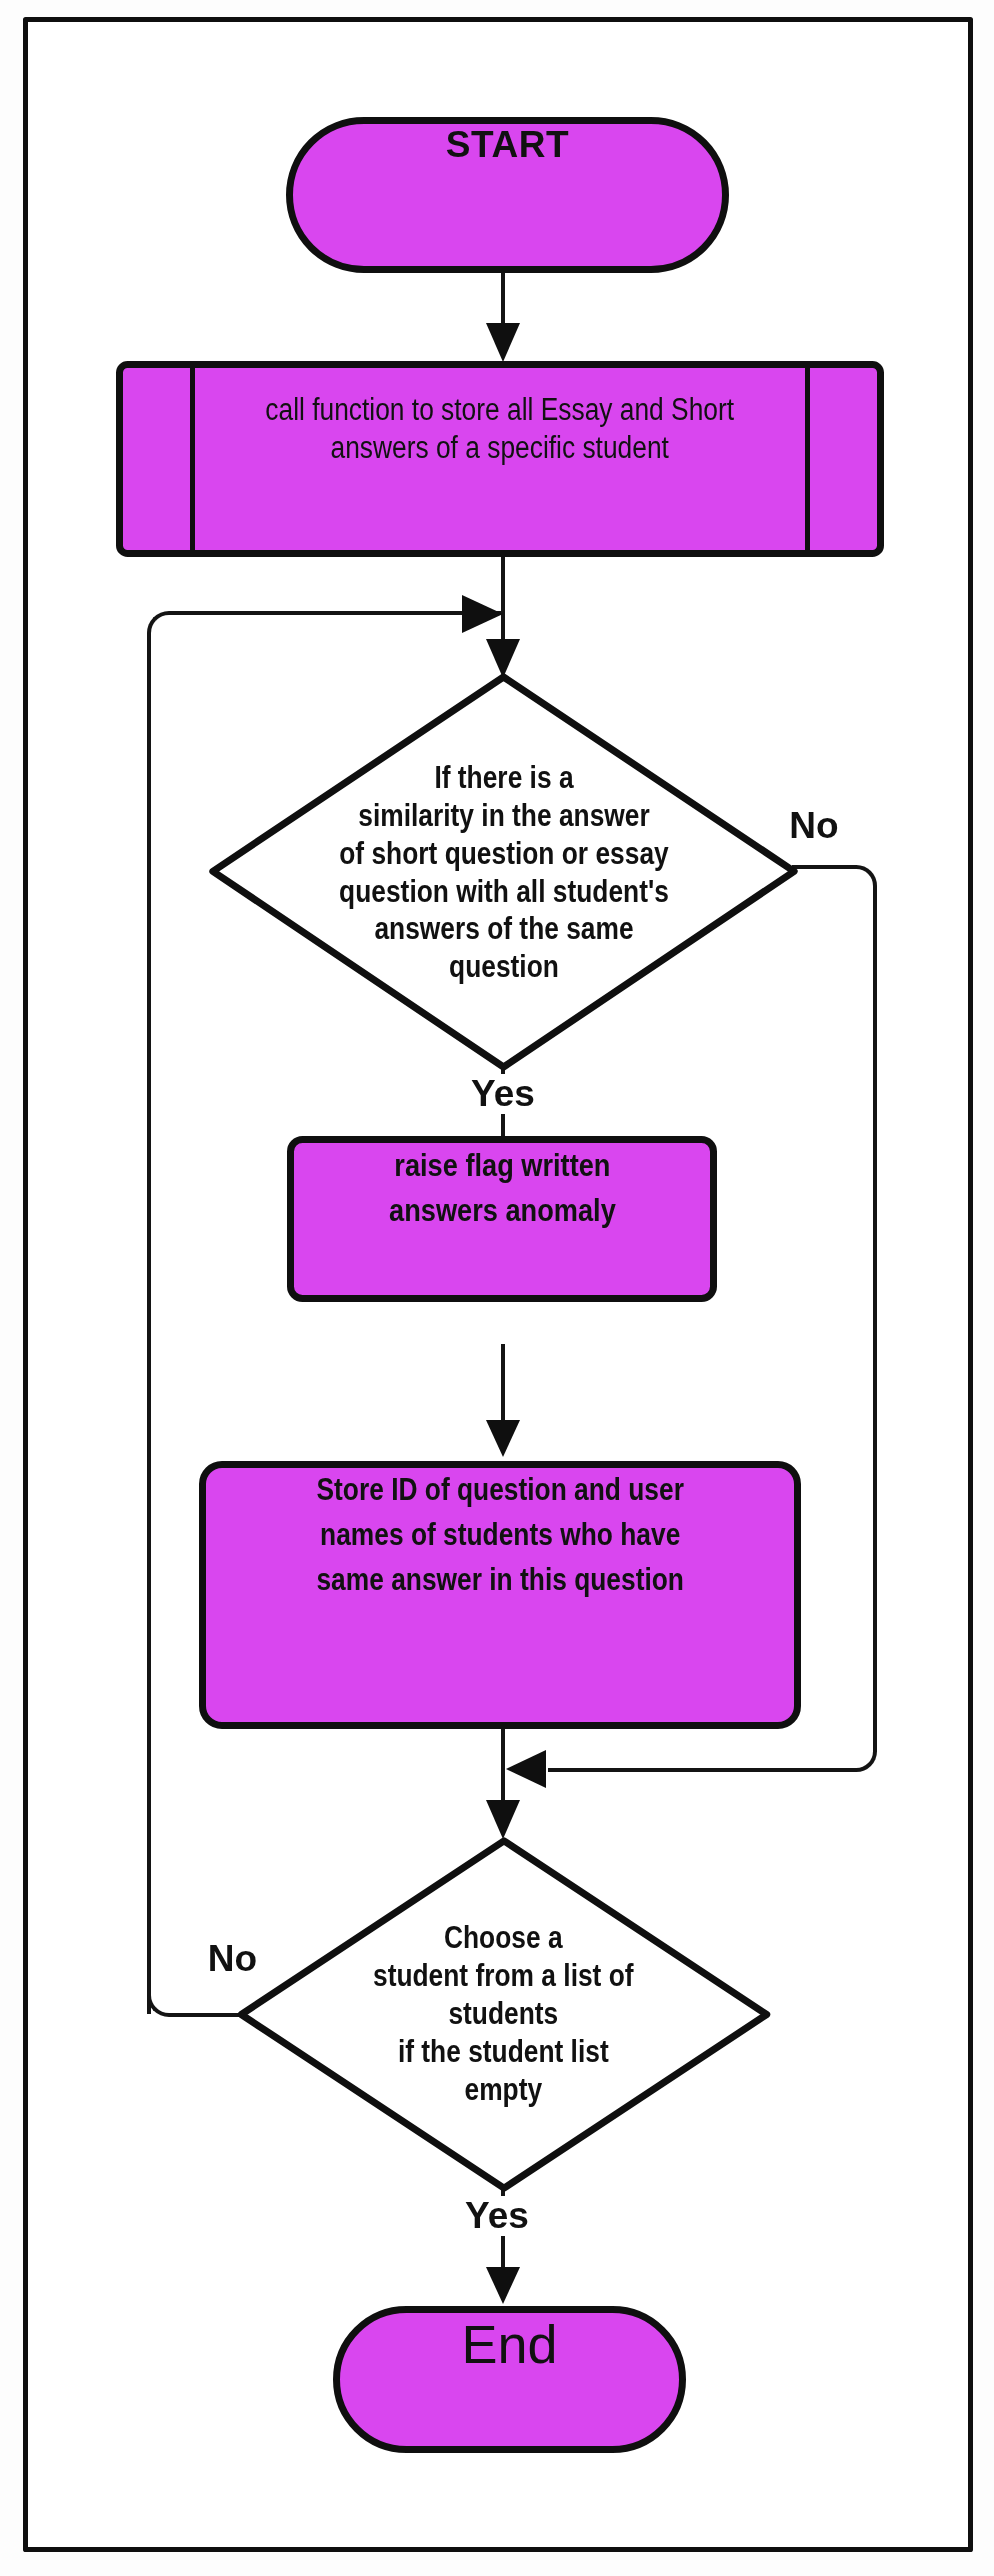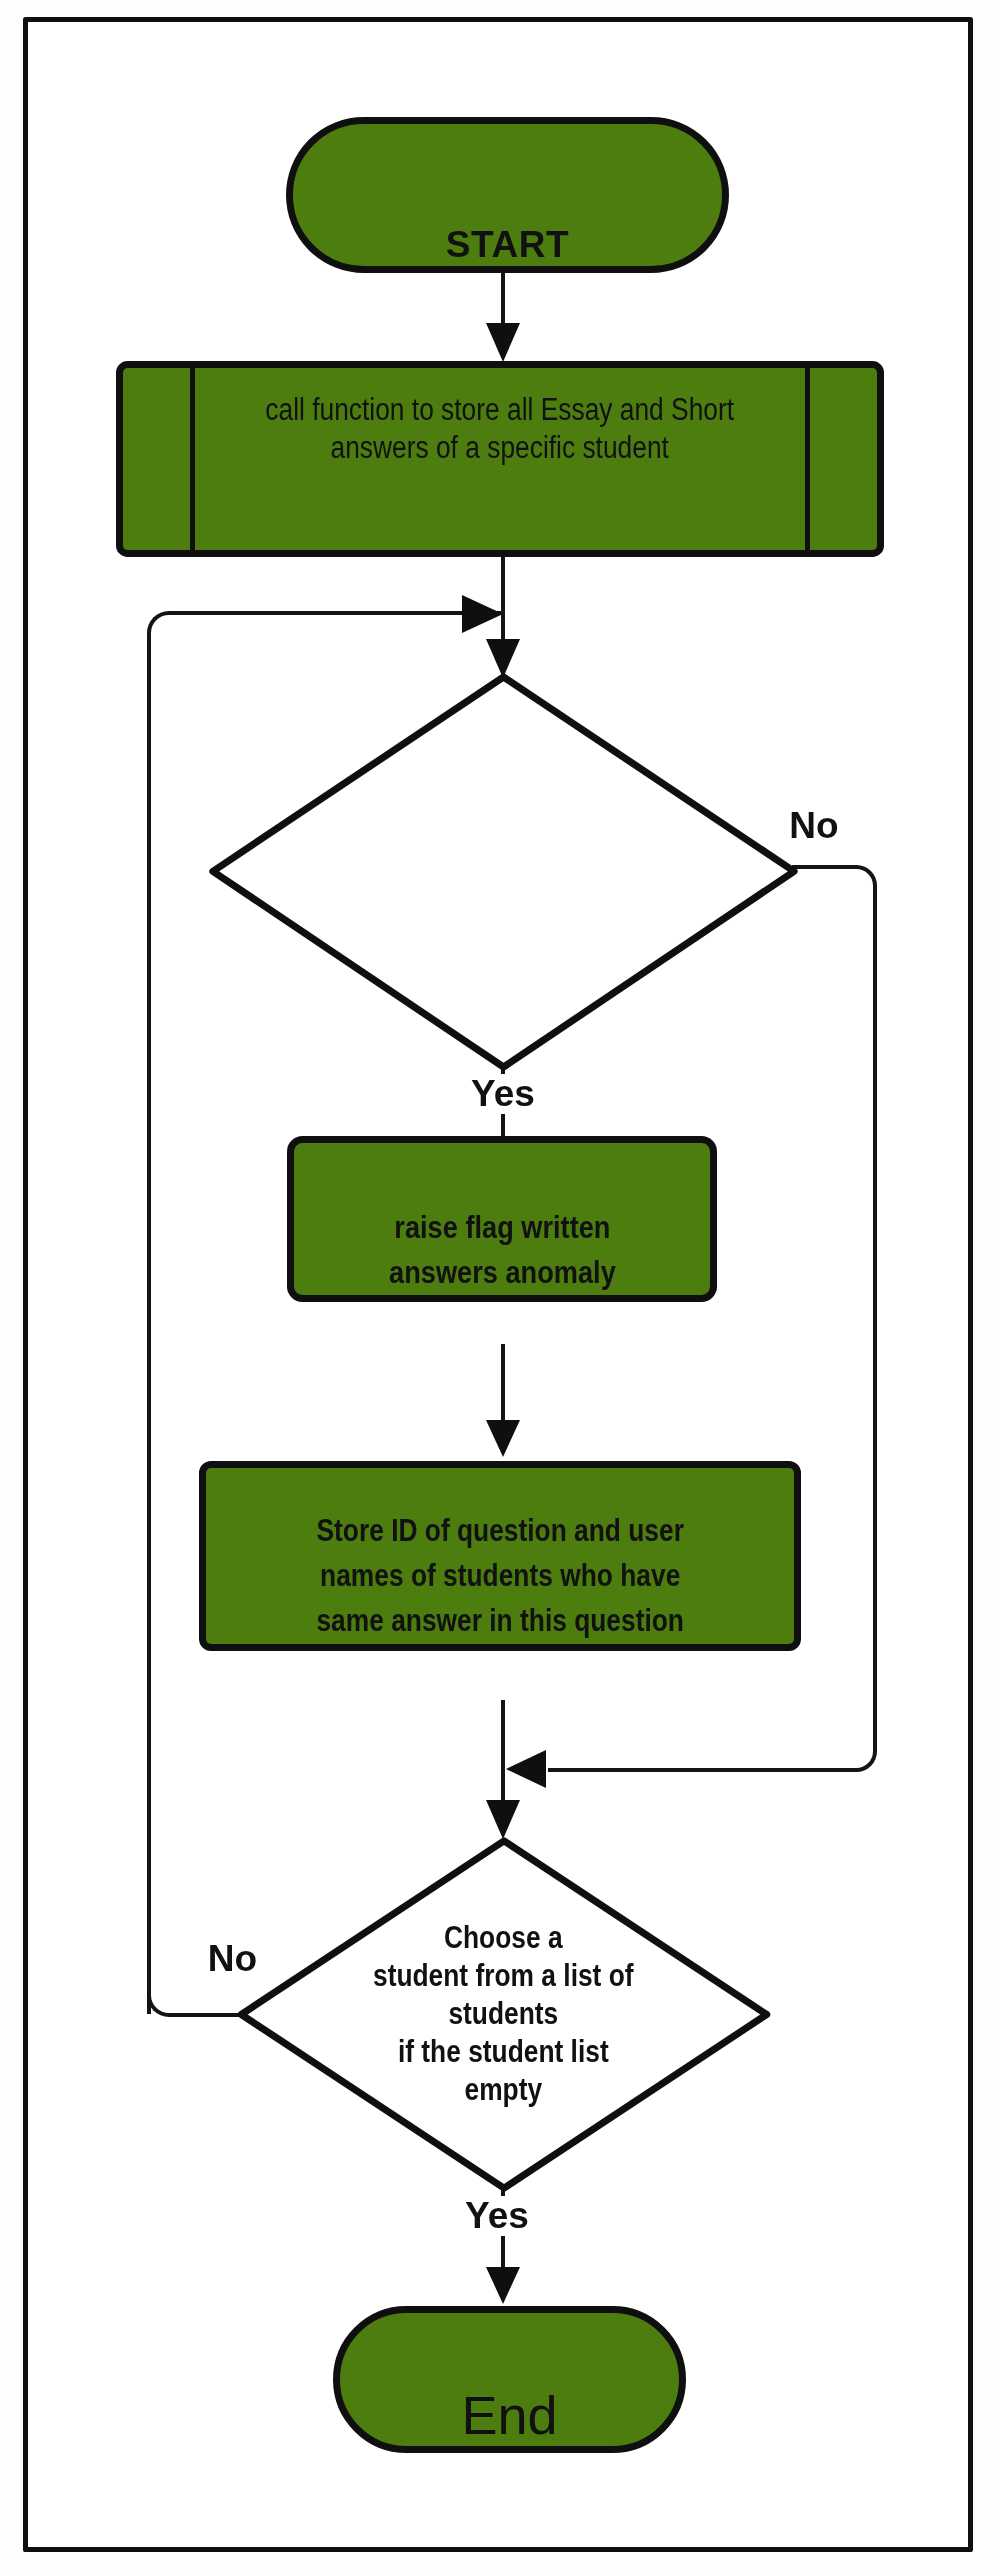--- a/index.html
+++ b/index.html
@@ -12,29 +12,29 @@
     color:#111;
     overflow:hidden;
   }
   .outer-border {
     position:absolute; left:23px; top:17px;
     width:950px; height:2535px;
     border:5.8px solid #0f0f0f; border-radius:2.6px;
     background:#fff;
   }
   
-  .shape { position:absolute; background:#4d7c0f; border:7.1px solid #0f0f0f; display:flex; align-items:flex-end; justify-content:center; text-align:center; z-index:3; }
+  .shape { position:absolute; background:#d946ef; border:7.1px solid #0f0f0f; display:flex; align-items:flex-start; justify-content:center; text-align:center; z-index:3; }
   .stadium-start { left:286px; top:117px; width:443px; height:156px; border-radius:78px; }
   .stadium-end   { left:333px; top:2306px; width:353px; height:147px; border-radius:74px; }
   .pre-box { left:116px; top:361px; width:768px; height:196px; border-radius:11.6px; display:block; }
   .strut { position:absolute; top:0; bottom:0; width:5.2px; background:#0f0f0f; }
   .strut-left  { left:67px; }
   .strut-right { right:67px; }
   .raise-box { left:287px; top:1136px; width:430px; height:166px; border-radius:15.5px; }
-  .store-box { left:199px; top:1461px; width:602px; height:190px; border:7.8px solid #0f0f0f; border-radius:12px; }
+  .store-box { left:199px; top:1461px; width:602px; height:268px; border:7.8px solid #0f0f0f; border-radius:23px; }
   .diamond-svg { position:absolute; z-index:3; }
   .diamond-text { position:absolute; z-index:4; display:flex; align-items:center; justify-content:center; text-align:center; }
   
   .cond { transform:scaleX(0.85); transform-origin:center center; display:inline-block; white-space:pre-line; }
   .t-start { font-size:37px; font-weight:700; letter-spacing:0.6px; }
   .t-end   { font-size:54px; font-weight:400; }
   .t-body  { font-size:31px; font-weight:400; line-height:1.22; }
   .t-return{ font-size:34px; font-weight:700; }
   .t-dec   { font-size:31px; font-weight:700; line-height:1.22; }
   .t-raise { font-size:32px; font-weight:600; line-height:1.4; }
@@ -82,20 +82,28 @@
   <div class="loop-main"></div>
   <div class="loop-stub"></div>
   <div class="head head-right" style="left:462px; top:595px;"></div>
 
   <div class="line v-line" style="left:501px; top:554px; height:85px;"></div>
   <div class="head head-down" style="left:486px; top:639px;"></div>
 
   <svg class="diamond-svg" style="left:209px; top:673px;" width="589" height="398" viewBox="0 0 912 616">
     <polygon points="456,6 906,307 456,610 6,307" fill="#ffffff" stroke="#0f0f0f" stroke-width="11" stroke-linejoin="round"></polygon>
   </svg>
+  <div class="diamond-text" style="left:252px; top:685px; width:504px; height:375px;">
+    <span class="cond t-dec">If there is a
+similarity in the answer
+of short question or essay
+question  with all student's
+answers of the same
+question</span>
+  </div>
 
   <div class="edge-label" style="left:769px; top:807px; width:90px;">No</div>
   <div class="no1-a"></div>
   <div class="no1-b"></div>
   <div class="head head-left" style="left:506px; top:1750px;"></div>
 
   <div class="line v-line" style="left:501px; top:1066px; height:76px;"></div>
   <div class="head head-down" style="left:486px; top:1143px; border-top-width:37px;"></div>
   <div class="edge-label on-line" style="left:452px; top:1074px; width:102px;">Yes</div>
 

